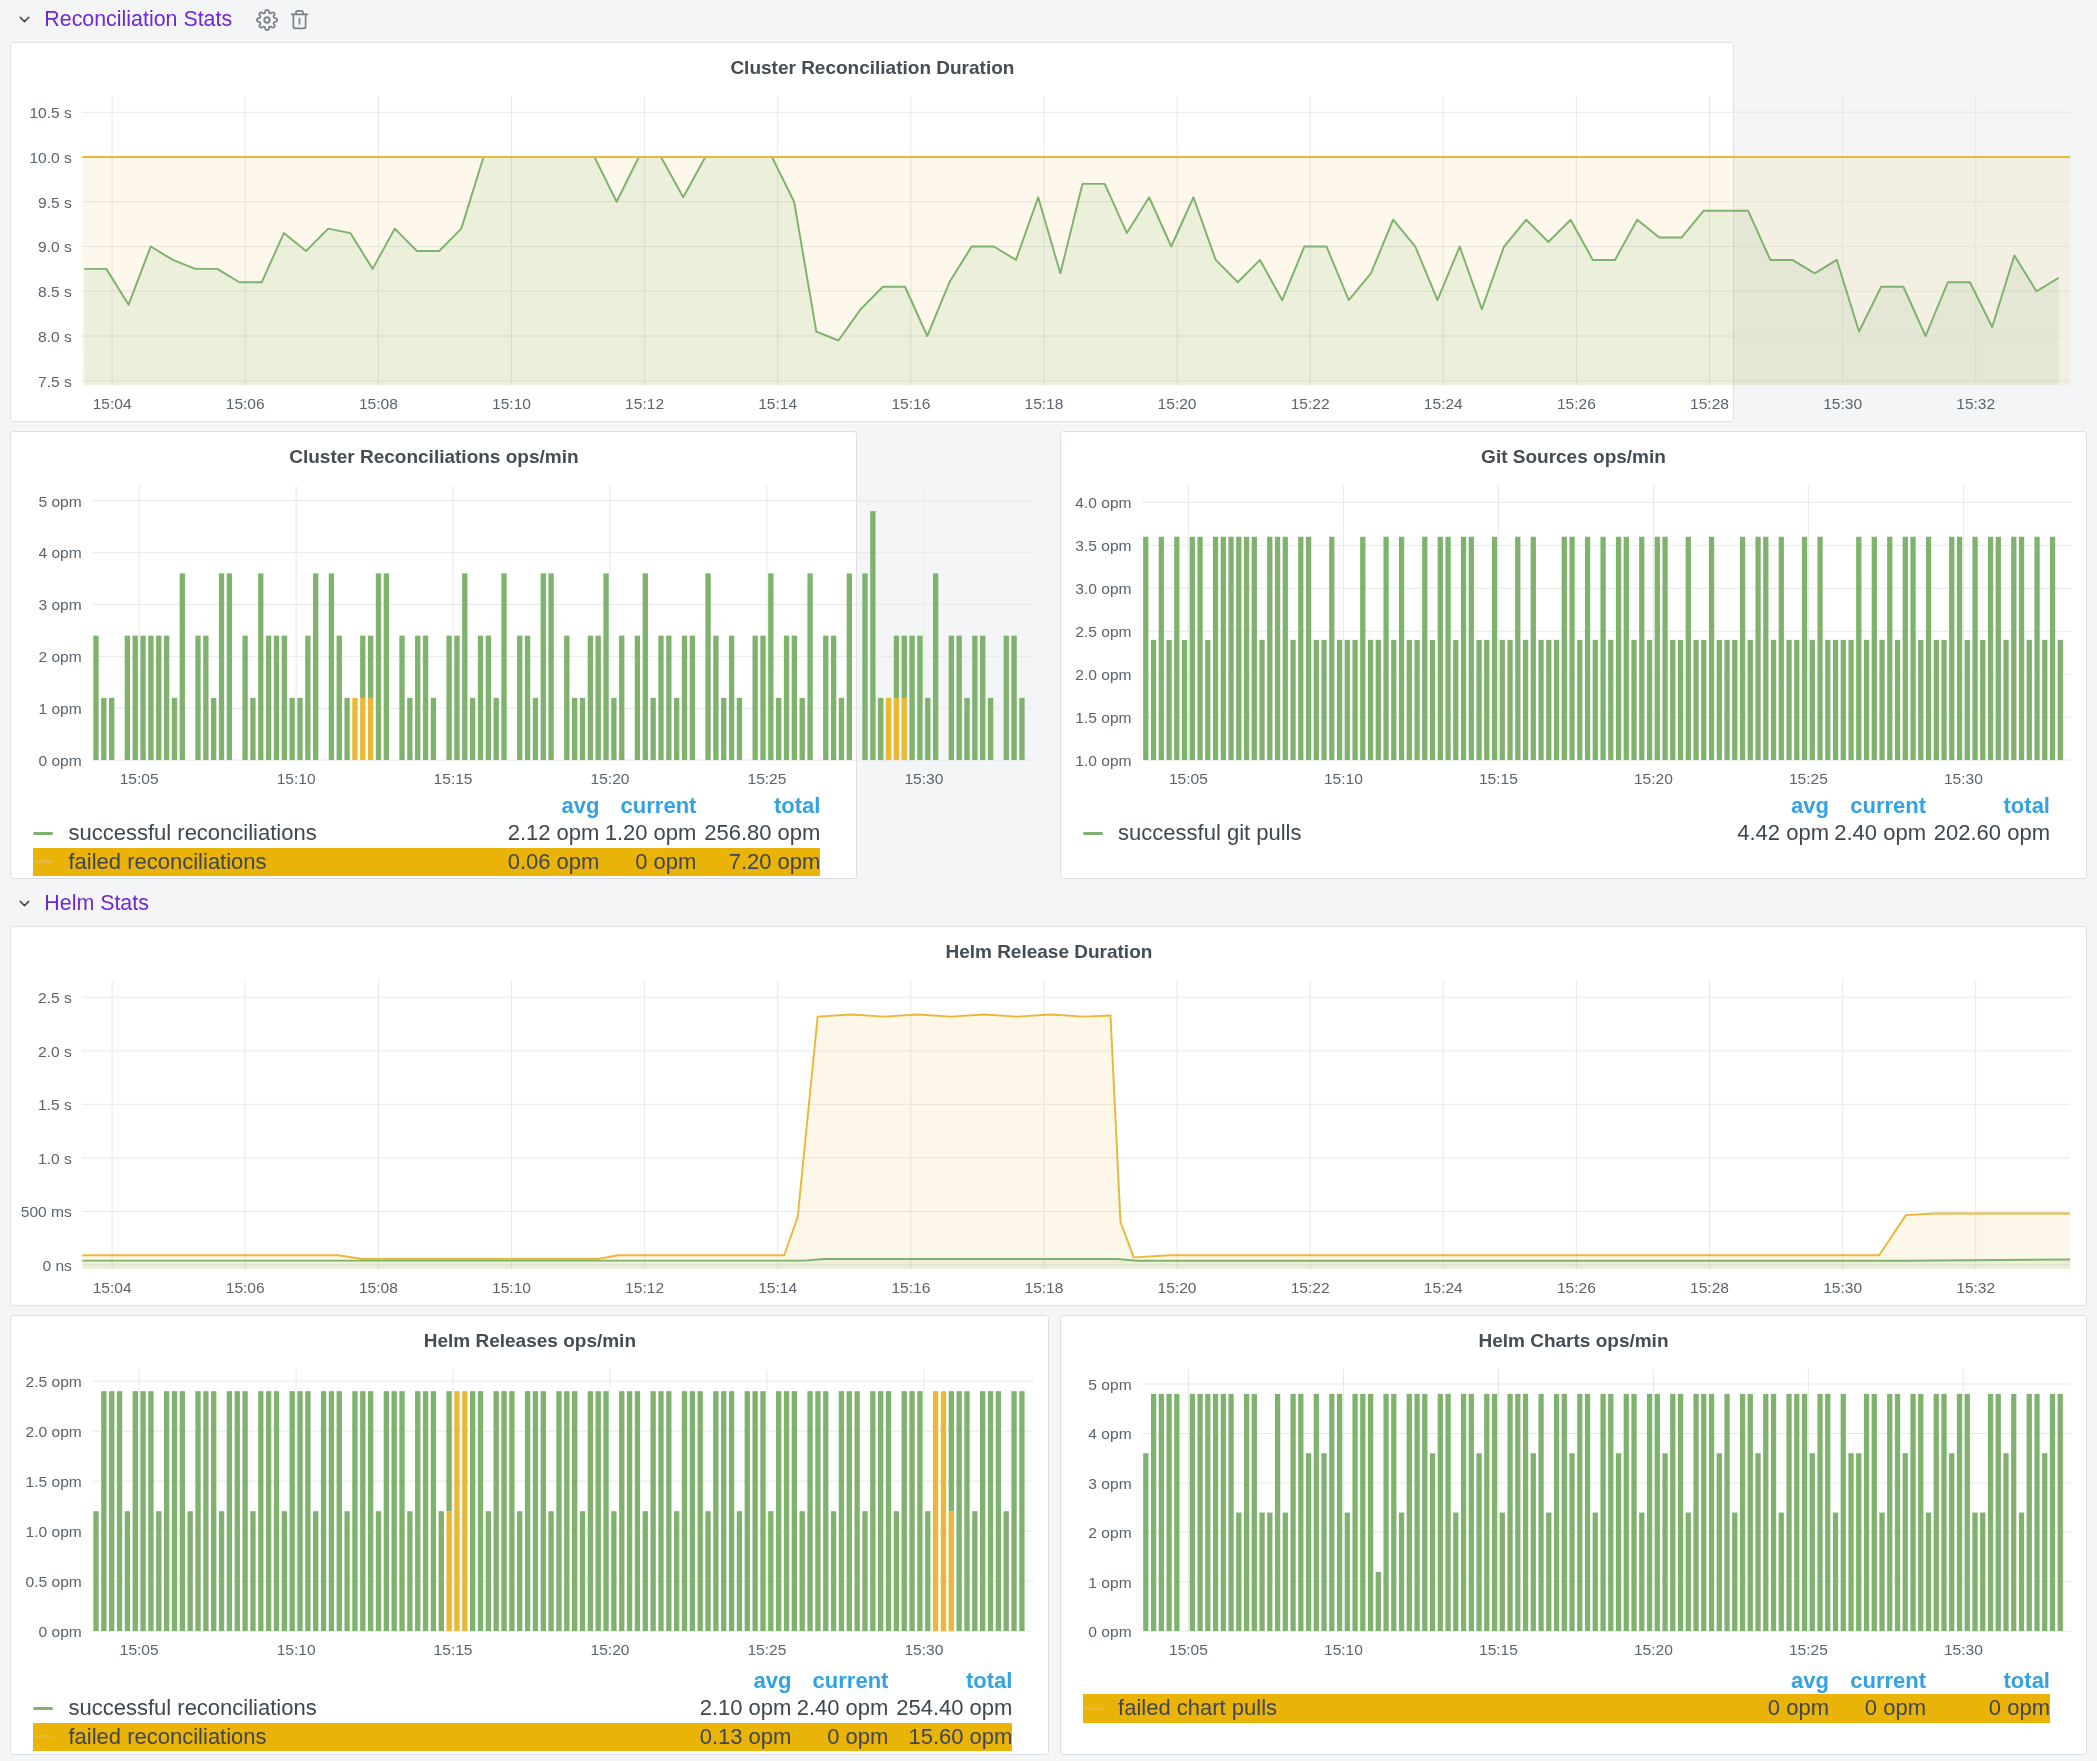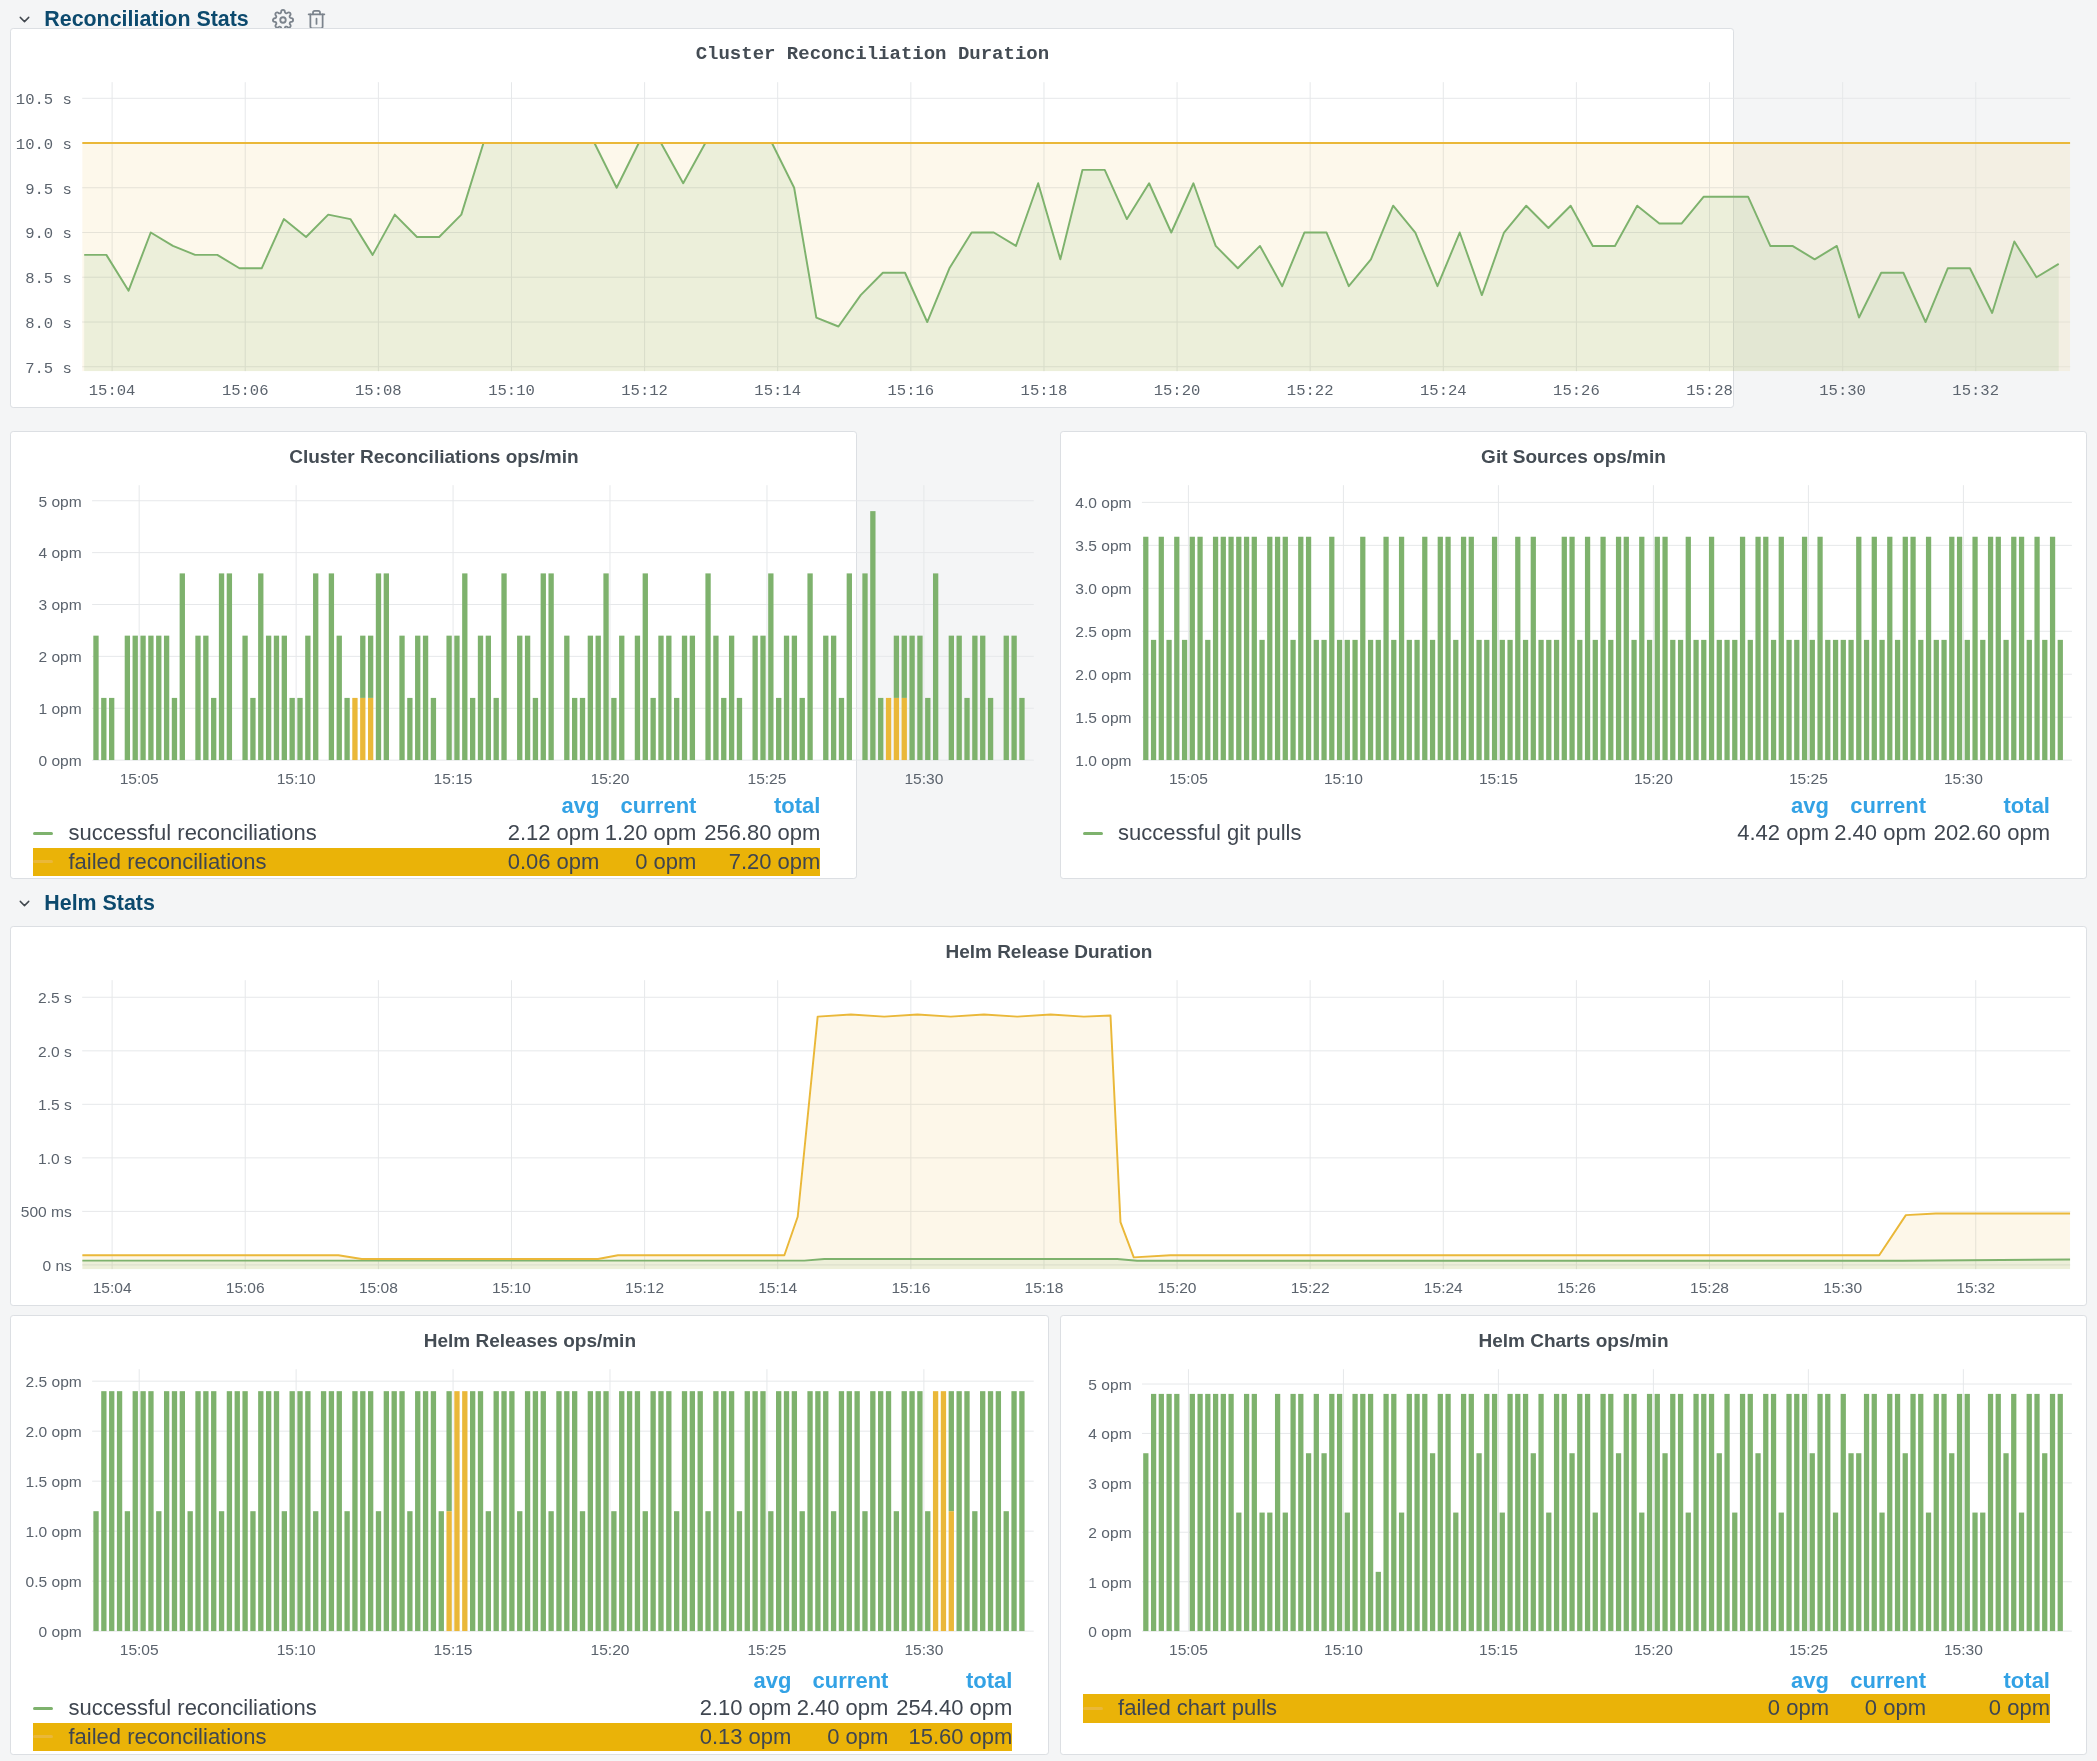--- a/index.html
+++ b/index.html
@@ -6,21 +6,21 @@
   body{
     width:2097px;height:1761px;position:relative;
     background:#f4f5f6;
     font-family:"Liberation Sans",sans-serif;
     color:#3f4650;
     overflow:hidden;
   }
   .section-header{
     position:absolute;display:flex;align-items:center;gap:11.7px;height:34px;
   }
-  .section-title{font-size:21.4px;font-weight:bold;color:#0c4a6e;}
+  .section-title{font-size:21.4px;font-weight:normal;color:#6d28d9;}
   .icon-btn{display:flex;align-items:center;justify-content:center;cursor:pointer;}
   .icon-btn svg{stroke:#7b838c;fill:none;stroke-width:2;stroke-linecap:round;stroke-linejoin:round;}
   .chevron svg{stroke:#41474e;}
   .panel{
     position:absolute;background:#ffffff;border:0.6px solid #dcdfe3;border-radius:3.2px;
     box-sizing:border-box;
   }
   .panel-title{
     position:absolute;left:0;right:0;top:0;height:42px;
     text-align:center;font-size:19px;font-weight:bold;color:#444c54;
@@ -60,21 +60,21 @@
   </span>
   <span class="icon-btn">
     <svg width="21" height="21" viewBox="0 0 24 24">
         <polyline points="3 6 5 6 21 6"></polyline>
         <path d="M19 6v14a2 2 0 0 1-2 2H7a2 2 0 0 1-2-2V6m3 0V4a2 2 0 0 1 2-2h4a2 2 0 0 1 2 2v2"></path>
         <line x1="12" y1="11" x2="12" y2="17"></line>
       </svg>
   </span>
 </div>
 
-<div class="panel" style="left:10.4px;top:28px;width:1724px;height:380px;font-family:Liberation Mono, monospace;">
+<div class="panel" style="left:10.4px;top:42px;width:1724px;height:380px;">
   <div class="panel-title">Cluster Reconciliation Duration</div>
   <div class="chart chart-tall"><svg width="2070" height="324" xmlns="http://www.w3.org/2000/svg" viewBox="0 0 3192 500">
         <clipPath id="clip0">
           <rect x="104" y="8" width="3068" height="446"></rect>
         </clipPath>
         <line x1="150.2" y1="8" x2="150.2" y2="454" stroke="#e5e7e9" stroke-width="1.5"></line>
         <text x="150.2" y="490" text-anchor="middle">15:04</text>
         <line x1="355.6" y1="8" x2="355.6" y2="454" stroke="#e5e7e9" stroke-width="1.5"></line>
         <text x="355.6" y="490" text-anchor="middle">15:06</text>
         <line x1="561.1" y1="8" x2="561.1" y2="454" stroke="#e5e7e9" stroke-width="1.5"></line>

